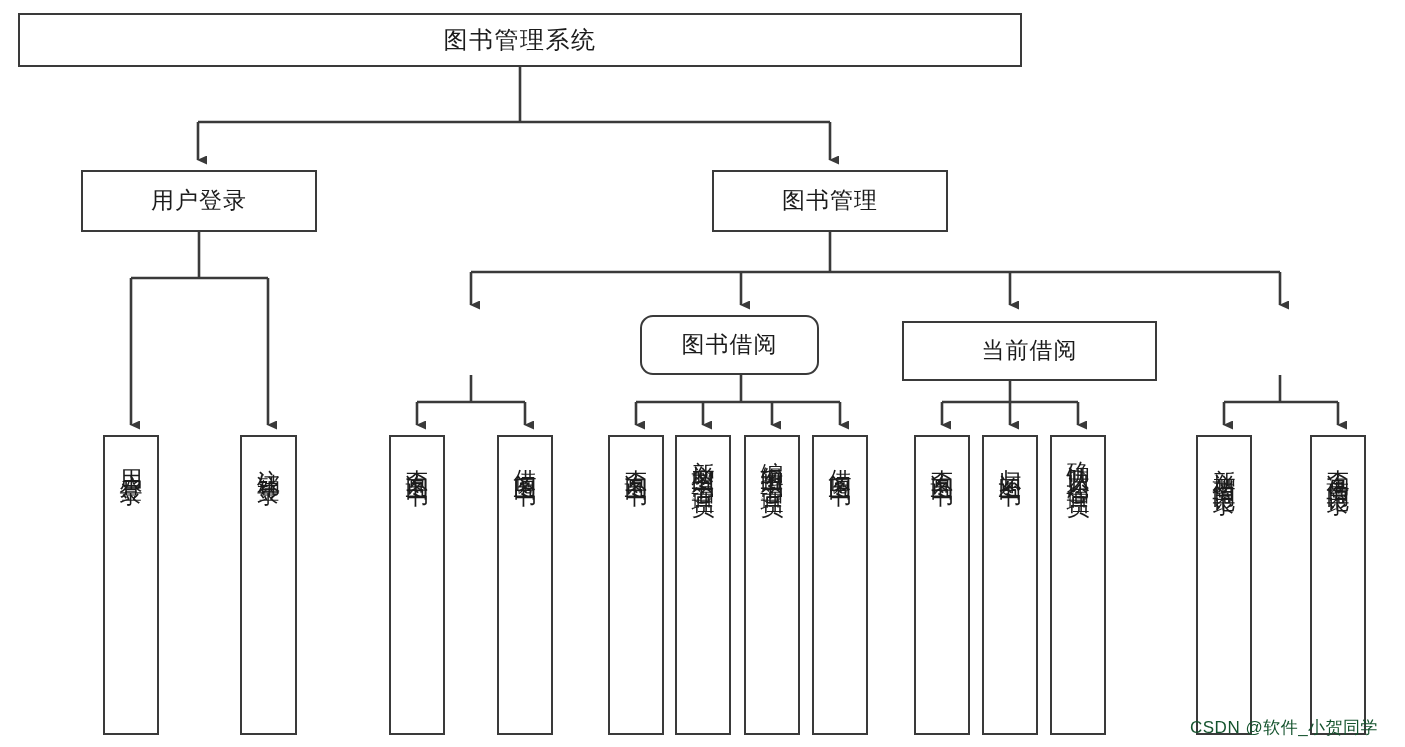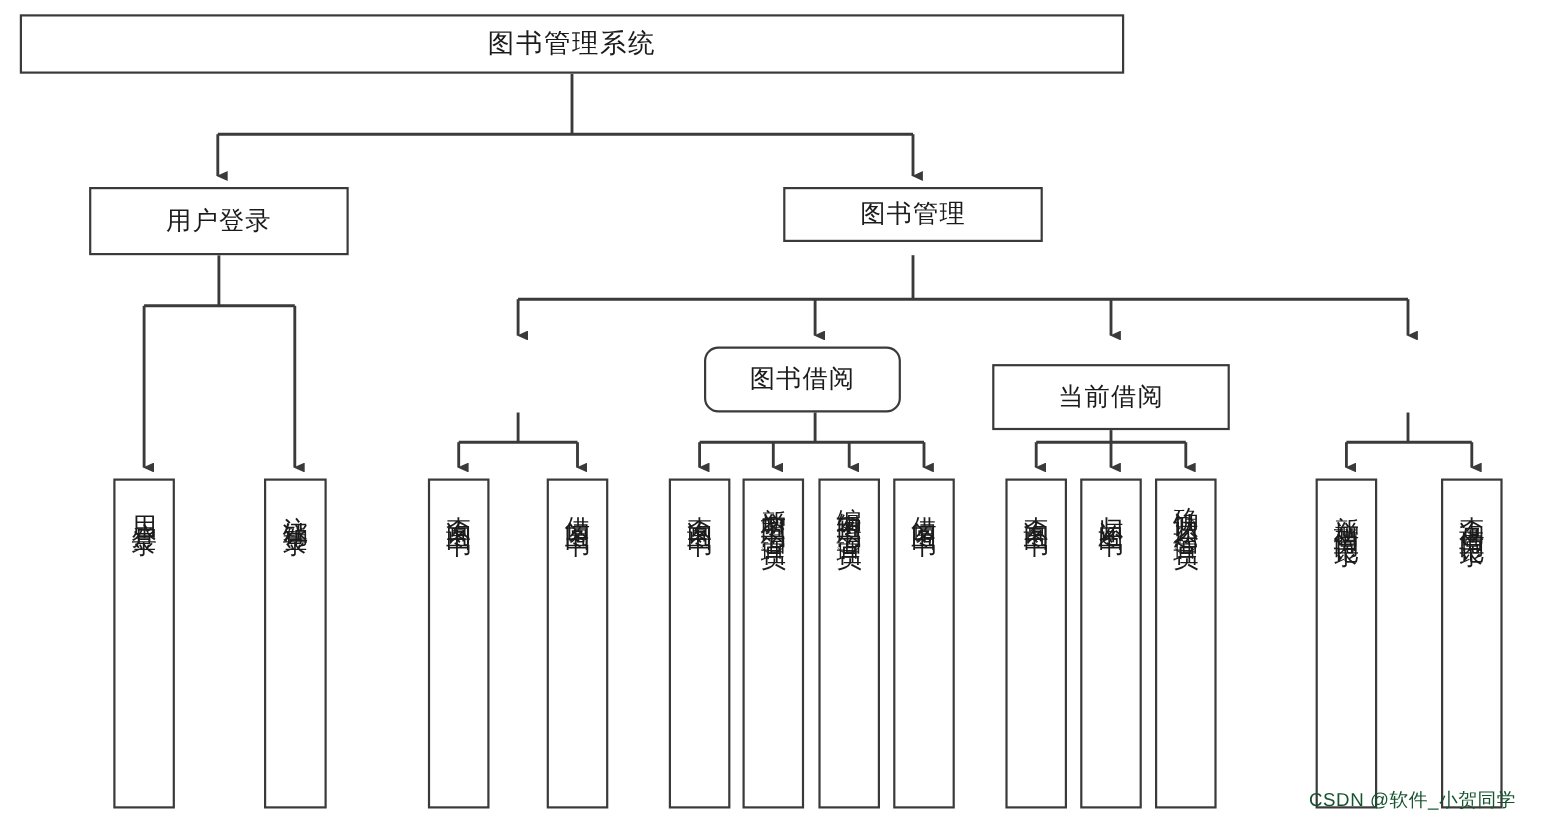--- a/index.html
+++ b/index.html
@@ -133,28 +133,28 @@
     </g>
   </svg>
 
   <div class="node horiz root" style="left:18px; top:13px; width:1004px; height:54px;">
     <span class="node-label">图书管理系统</span>
   </div>
 
   <div class="node horiz" style="left:81px; top:170px; width:236px; height:62px;">
     <span class="node-label">用户登录</span>
   </div>
-  <div class="node horiz" style="left:712px; top:170px; width:236px; height:50px;">
+  <div class="node horiz" style="left:712px; top:170px; width:236px; height:62px;">
     <span class="node-label">图书管理</span>
   </div>
 
   <div class="node horiz" style="left:640px; top:315px; width:179px; height:60px;border-radius:13px;">
     <span class="node-label">图书借阅</span>
   </div>
-  <div class="node horiz" style="left:902px; top:331px; width:216px; height:60px;">
+  <div class="node horiz" style="left:902px; top:321px; width:255px; height:60px;">
     <span class="node-label">当前借阅</span>
   </div>
 
   <div class="node vert" style="left:103px; top:435px; width:56px; height:300px;">
     <span class="node-label">用户登录</span>
   </div>
   <div class="node vert" style="left:240px; top:435px; width:57px; height:300px;">
     <span class="node-label">注销登录</span>
   </div>
 

